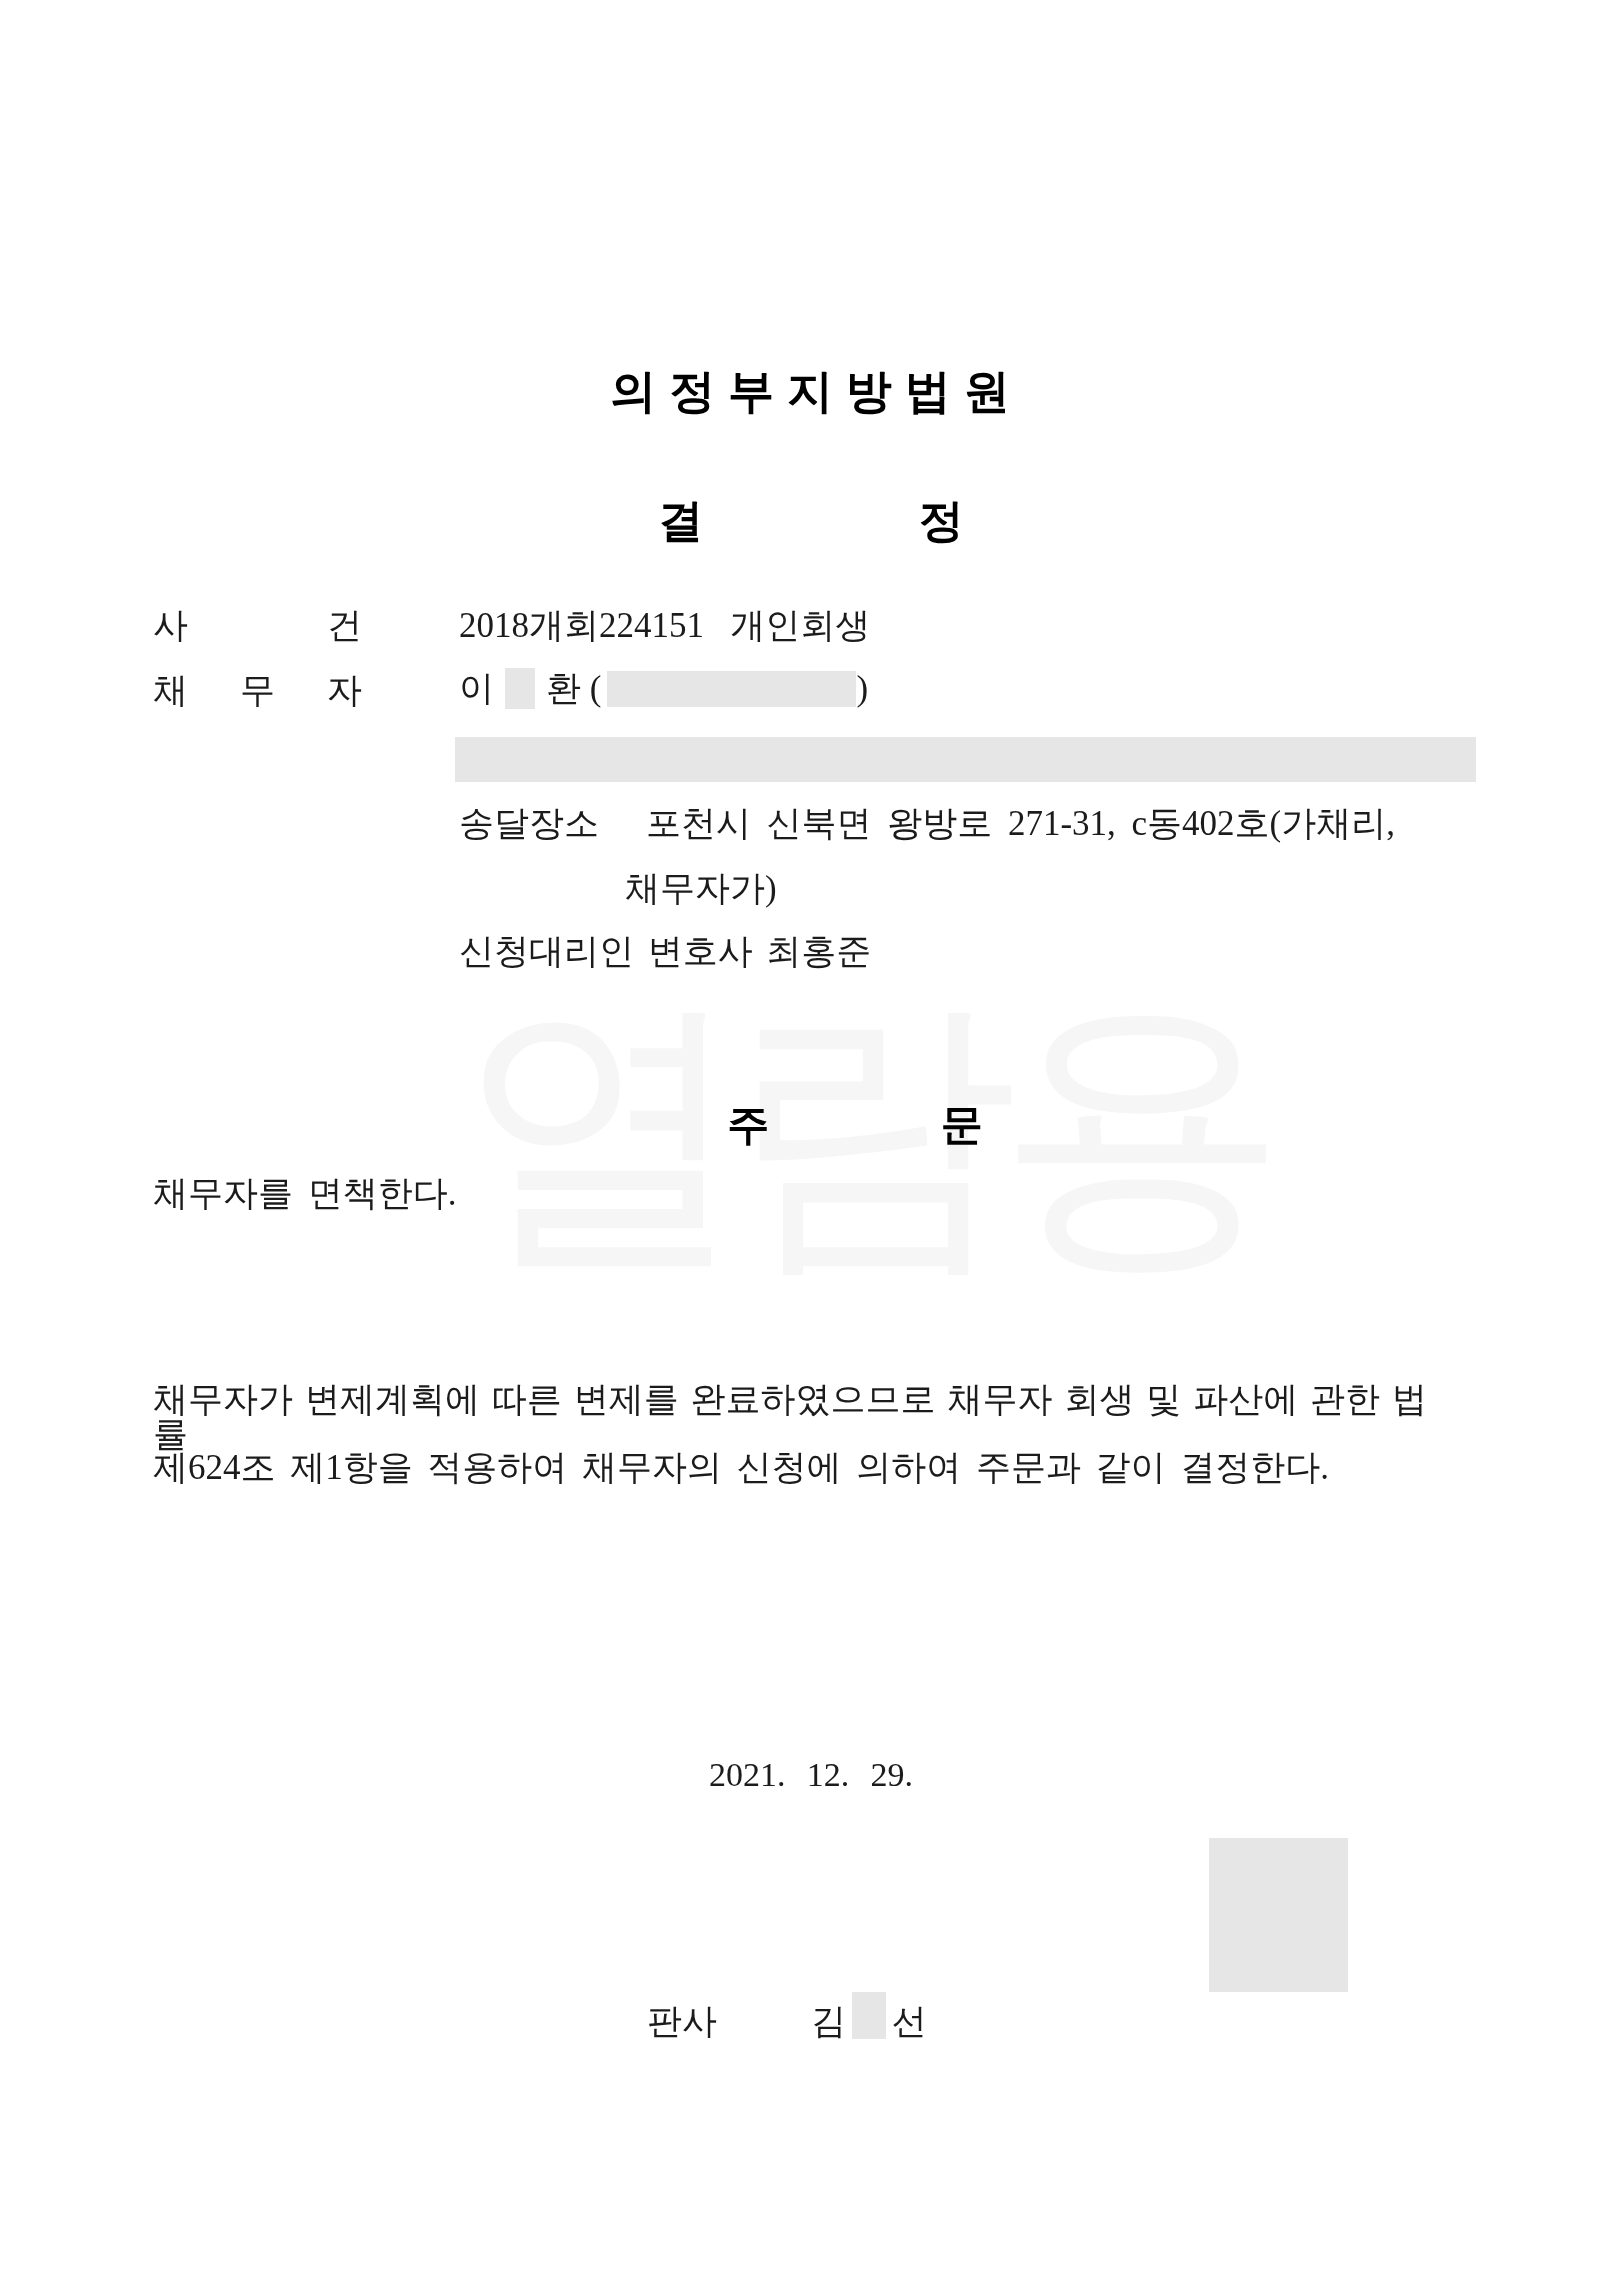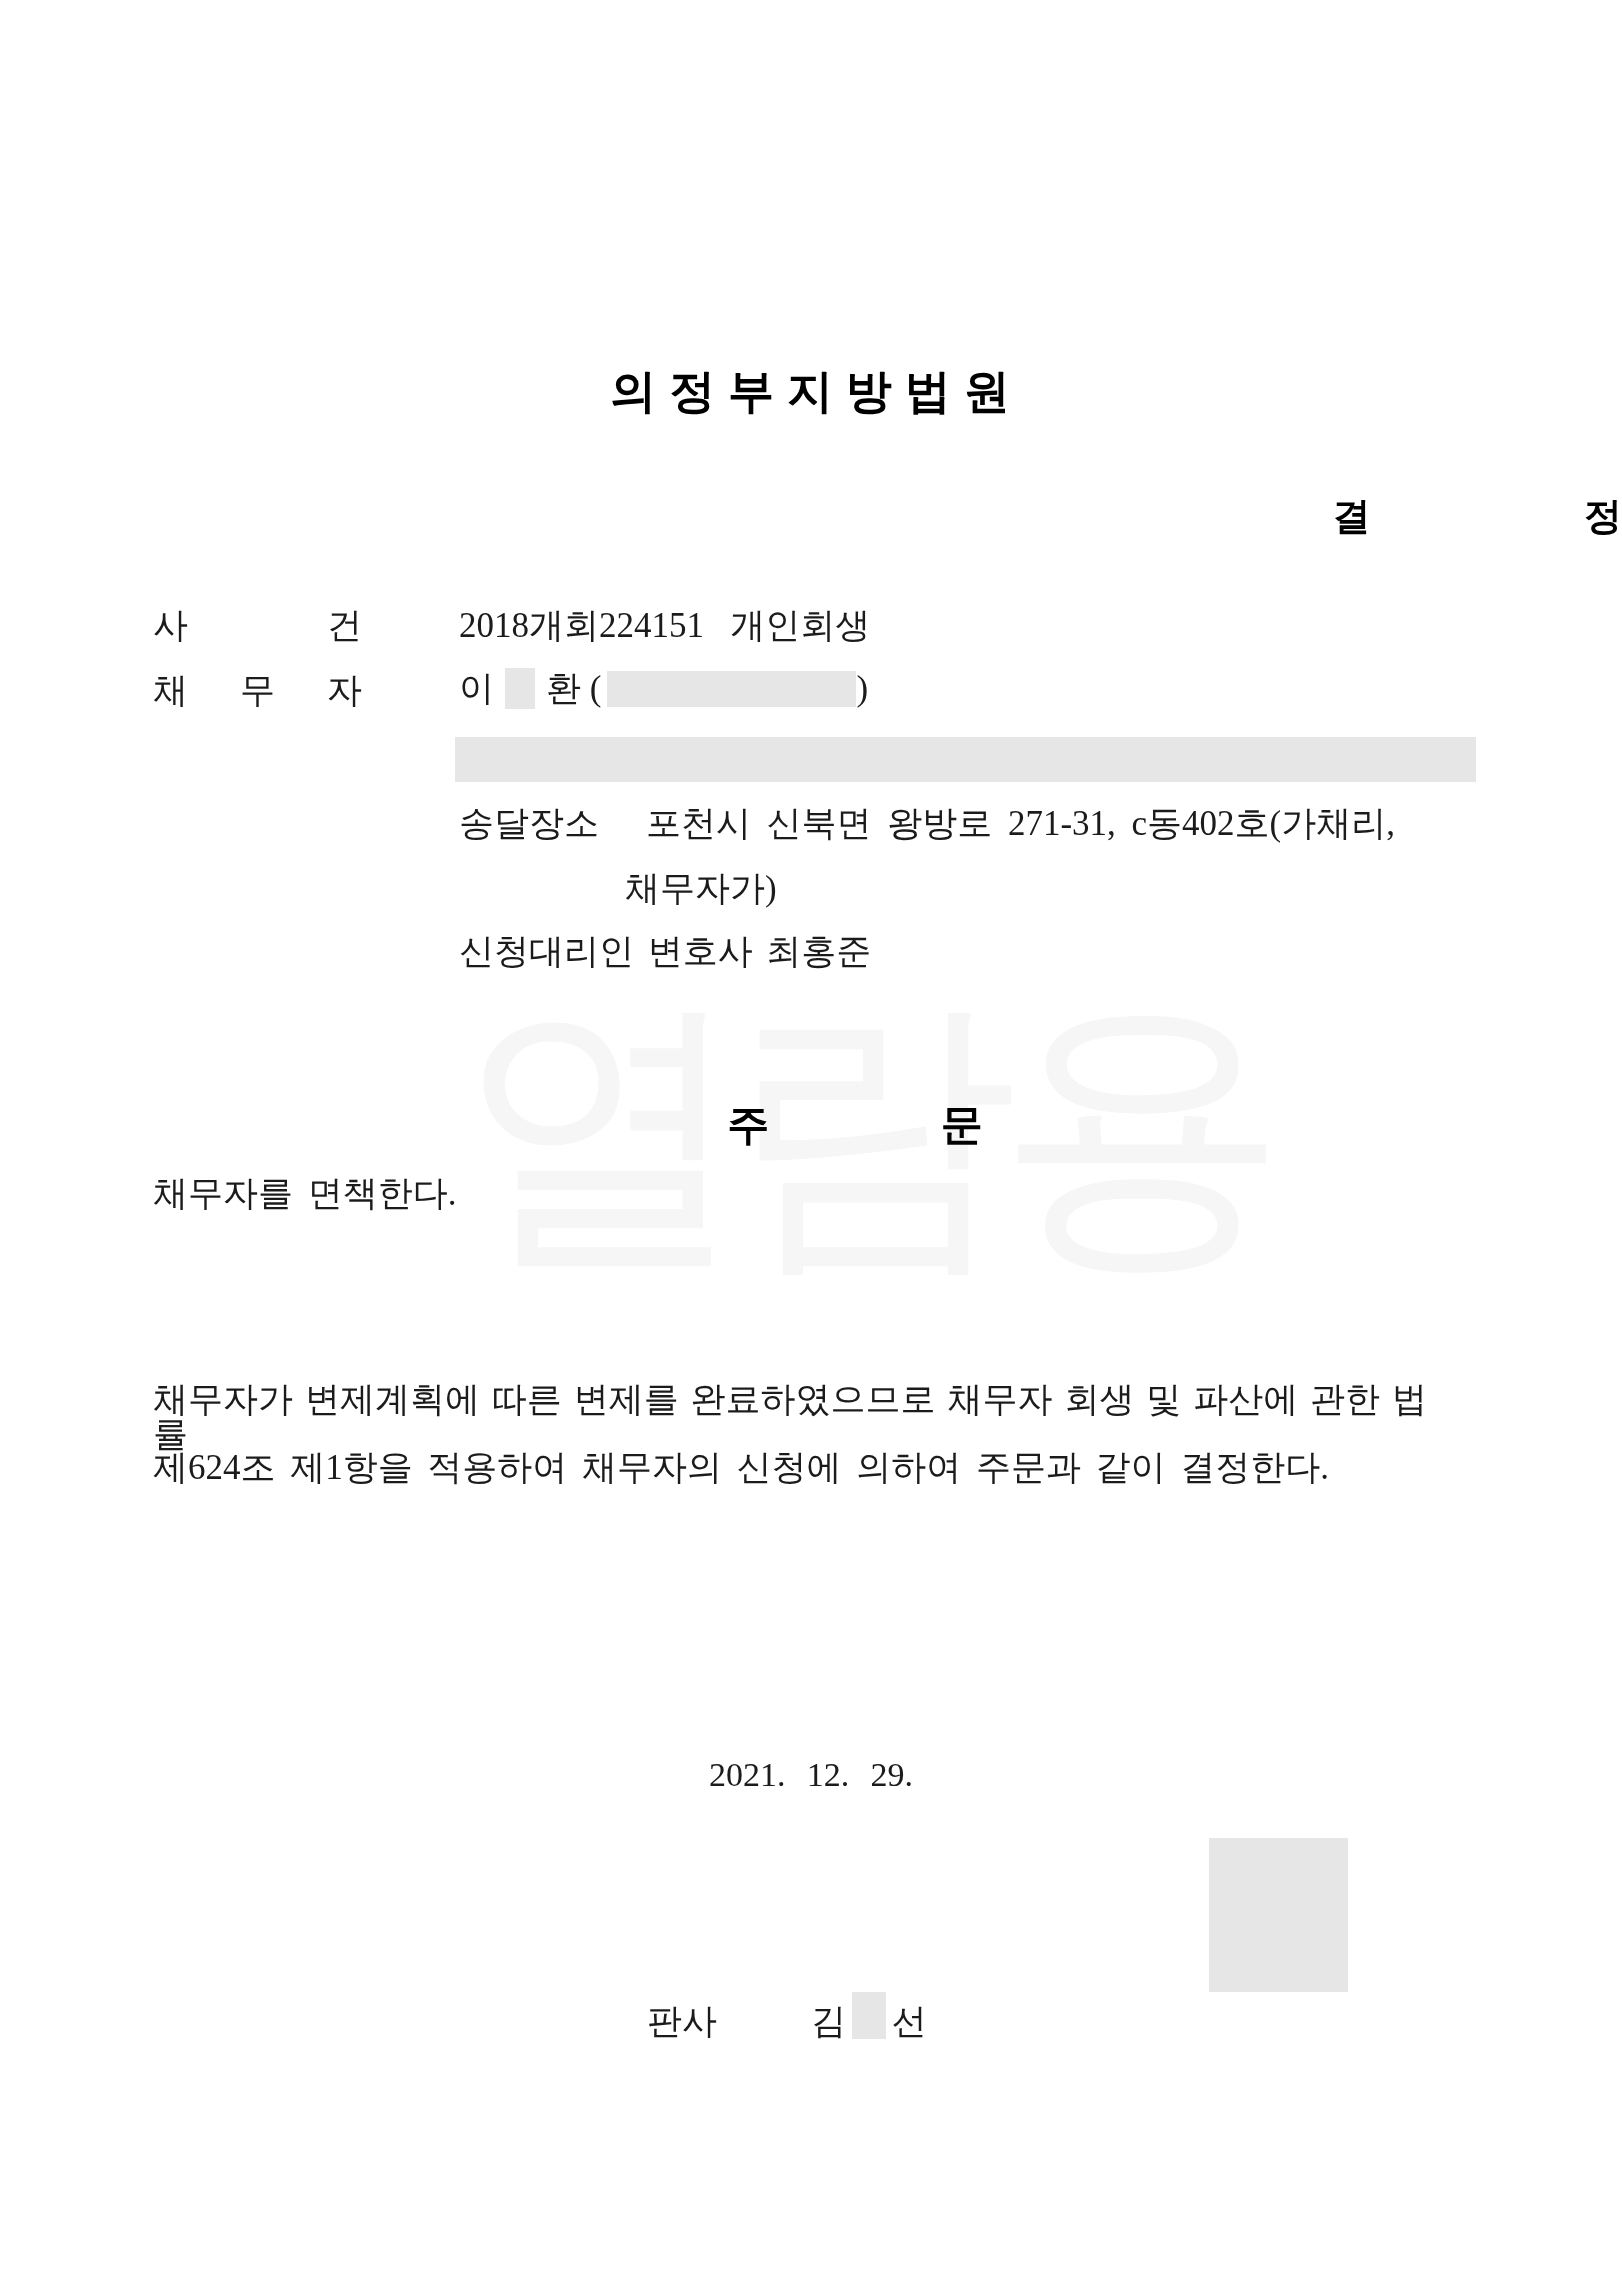--- a/index.html
+++ b/index.html
@@ -36,24 +36,24 @@
     text-align: center;
     font-family: "Liberation Sans", sans-serif;
     font-weight: bold;
     font-size: 46px;
     letter-spacing: 2px;
     word-spacing: -3.9px;
     color: #000;
   }
   .doc-type {
     left: 0; width: 1622px; top: 491px;
-    text-align: right;
+    text-align: center;
     font-family: "Liberation Sans", sans-serif;
     font-weight: bold;
-    font-size: 38px;
+    font-size: 45px;
     word-spacing: 203px;
     color: #000;
   }
   .section-heading {
     left: 0; width: 1622px;
     text-align: center;
     font-family: "Liberation Sans", sans-serif;
     font-weight: bold;
     font-size: 42px;
     color: #000;

